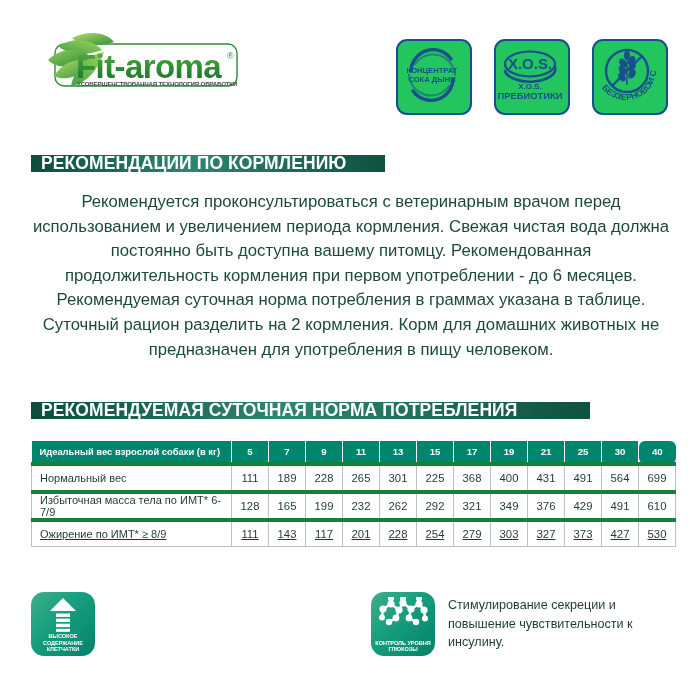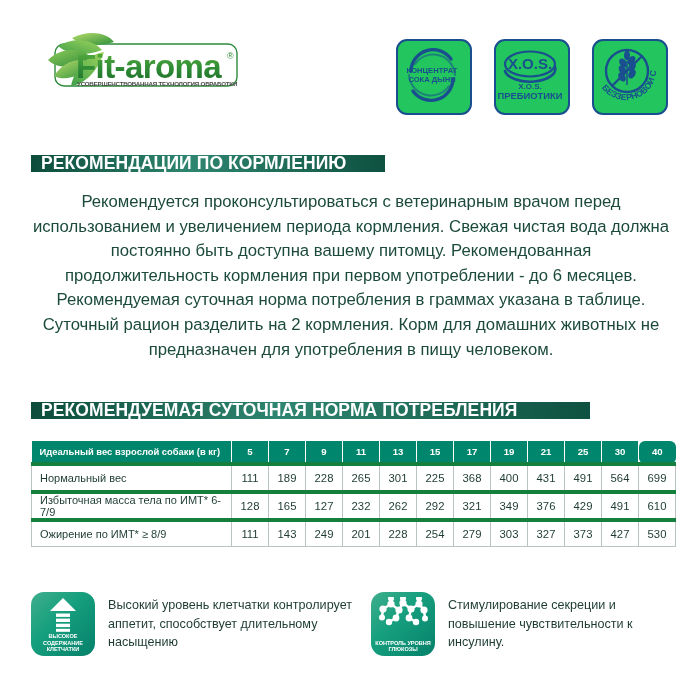--- a/index.html
+++ b/index.html
@@ -140,21 +140,21 @@
     border-top: 4px solid #15803d;
     border-right: 1px solid #b9c4c0;
     background: #ffffff;
   }
   .data-row td:first-child {
     text-align: left;
     padding-left: 8px;
     border-left: 1px solid #b9c4c0;
     font-size: 11px;
   }
-  .data-row:last-child td { border-bottom: 1px solid #b9c4c0; }
+  .data-row:last-child td { border-bottom: 1px solid #b9c4c0; text-decoration: underline; }
 
   
   .features {
     position: absolute;
     left: 31px;
     top: 592px;
     width: 648px;
     display: flex;
   }
   .feature {
@@ -344,36 +344,36 @@
           <td>400</td>
           <td>431</td>
           <td>491</td>
           <td>564</td>
           <td>699</td>
         </tr>
         <tr class="data-row">
           <td>Избыточная масса тела по ИМТ* 6-7/9</td>
           <td>128</td>
           <td>165</td>
-          <td>127</td>
+          <td>199</td>
           <td>232</td>
           <td>262</td>
           <td>292</td>
           <td>321</td>
           <td>349</td>
           <td>376</td>
           <td>429</td>
           <td>491</td>
           <td>610</td>
         </tr>
         <tr class="data-row">
           <td>Ожирение по ИМТ* ≥ 8/9</td>
           <td>111</td>
           <td>143</td>
-          <td>249</td>
+          <td>117</td>
           <td>201</td>
           <td>228</td>
           <td>254</td>
           <td>279</td>
           <td>303</td>
           <td>327</td>
           <td>373</td>
           <td>427</td>
           <td>530</td>
         </tr>
@@ -393,21 +393,20 @@
           <rect x="8" y="26.7" width="14" height="3.4" fill="#ffffff"></rect>
           <rect x="8" y="31.8" width="14" height="3.0" fill="#ffffff"></rect>
         </svg>
       </div>
       <div class="cap">
         <div>ВЫСОКОЕ</div>
         <div>СОДЕРЖАНИЕ</div>
         <div>КЛЕТЧАТКИ</div>
       </div>
     </div>
-    <div class="feat-text">Высокий уровень клетчатки контролирует аппетит, способствует длительному насыщению</div>
   </div>
 
   <div class="feature f2">
     <div class="feat-icon">
       <div class="glyph">
         <svg width="50" height="36" viewBox="0 0 50 36">
           <g stroke="#ffffff" stroke-width="2.4" fill="none">
             <path d="M5 12 L13 7 L21 13 L25 6 L33 12 L41 7 L46 13"></path>
             <path d="M13 7 L13 1"></path>
             <path d="M21 13 L18 21"></path>

